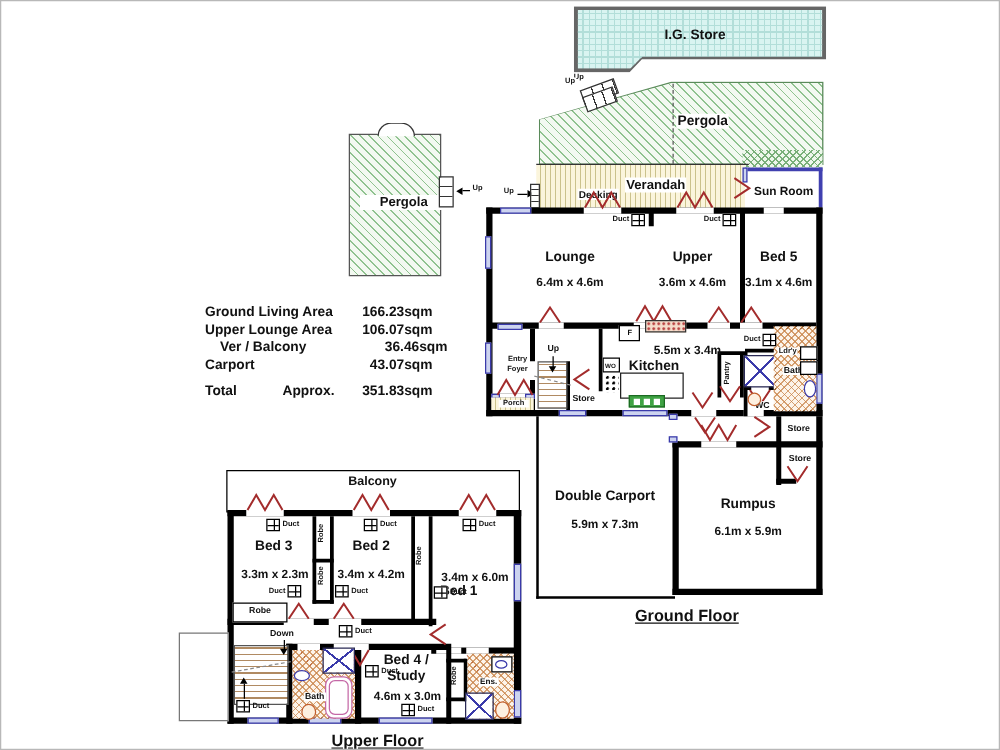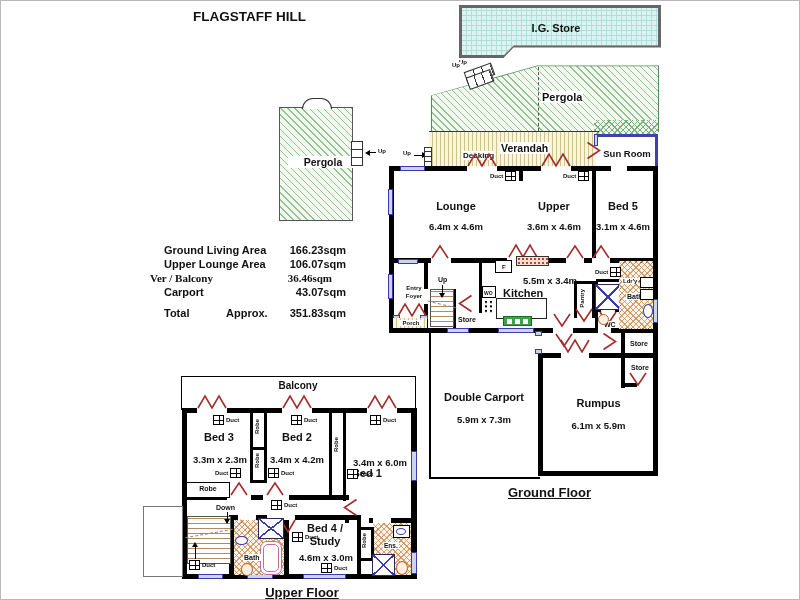--- a/index.html
+++ b/index.html
@@ -60,27 +60,26 @@
   .arc{position:absolute;border:1.5px solid #333;border-bottom:none;border-radius:14px 14px 0 0;background:#fff;}
   #areaTable .row{position:absolute;width:182px;font-weight:bold;font-size:11px;}
   #areaTable .row .v{position:absolute;right:0;}
 </style>
 </head>
 <body>
 
 <div id="canvas">
 
   <div class="lbl" style="left:192px;top:7px;font-size:13.5px;line-height:18px;">
-    <div>FLAGSTAFF HILL</div>
   </div>
 
   <div id="areaTable">
     <div class="row" style="left:163px;top:243px;"><span>Ground Living Area</span><span class="v">166.23sqm</span></div>
     <div class="row" style="left:163px;top:257px;"><span>Upper Lounge Area</span><span class="v">106.07sqm</span></div>
-    <div class="row" style="left:149px;top:271px;font-family:Liberation Serif, serif;"><span>Ver / Balcony</span><span class="v">36.46sqm</span></div>
+    <div class="row" style="left:175px;top:271px;"><span>Ver / Balcony</span><span class="v">36.46sqm</span></div>
     <div class="row" style="left:163px;top:285px;"><span>Carport</span><span class="v">43.07sqm</span></div>
     <div class="row" style="left:163px;top:306px;"><span>Total</span><span style="position:absolute;left:62px;text-align:right;">Approx.</span><span class="v">351.83sqm</span></div>
   </div>
 
   <div class="abs" style="left:458px;top:4px;width:202px;height:53px;background:#666;clip-path:polygon(0 0,100% 0,100% 80%,27% 80%,22% 100%,0 100%);"></div>
   <div class="abs pool" style="left:461px;top:7px;width:196px;height:47px;clip-path:polygon(0 0,100% 0,100% 79%,26.5% 79%,21.5% 100%,0 100%);"></div>
   <div class="lbl ctr" style="left:500px;top:21px;width:110px;font-size:11px;">I.G. Store</div>
   <div class="lbl xs" style="left:458px;top:58px;">Up</div>
   <div class="steps" style="left:464px;top:66px;width:29px;height:13px;transform:rotate(-20deg);background:repeating-linear-gradient(90deg,#fff 0 8px,#333 8px 9px);"></div>
 

